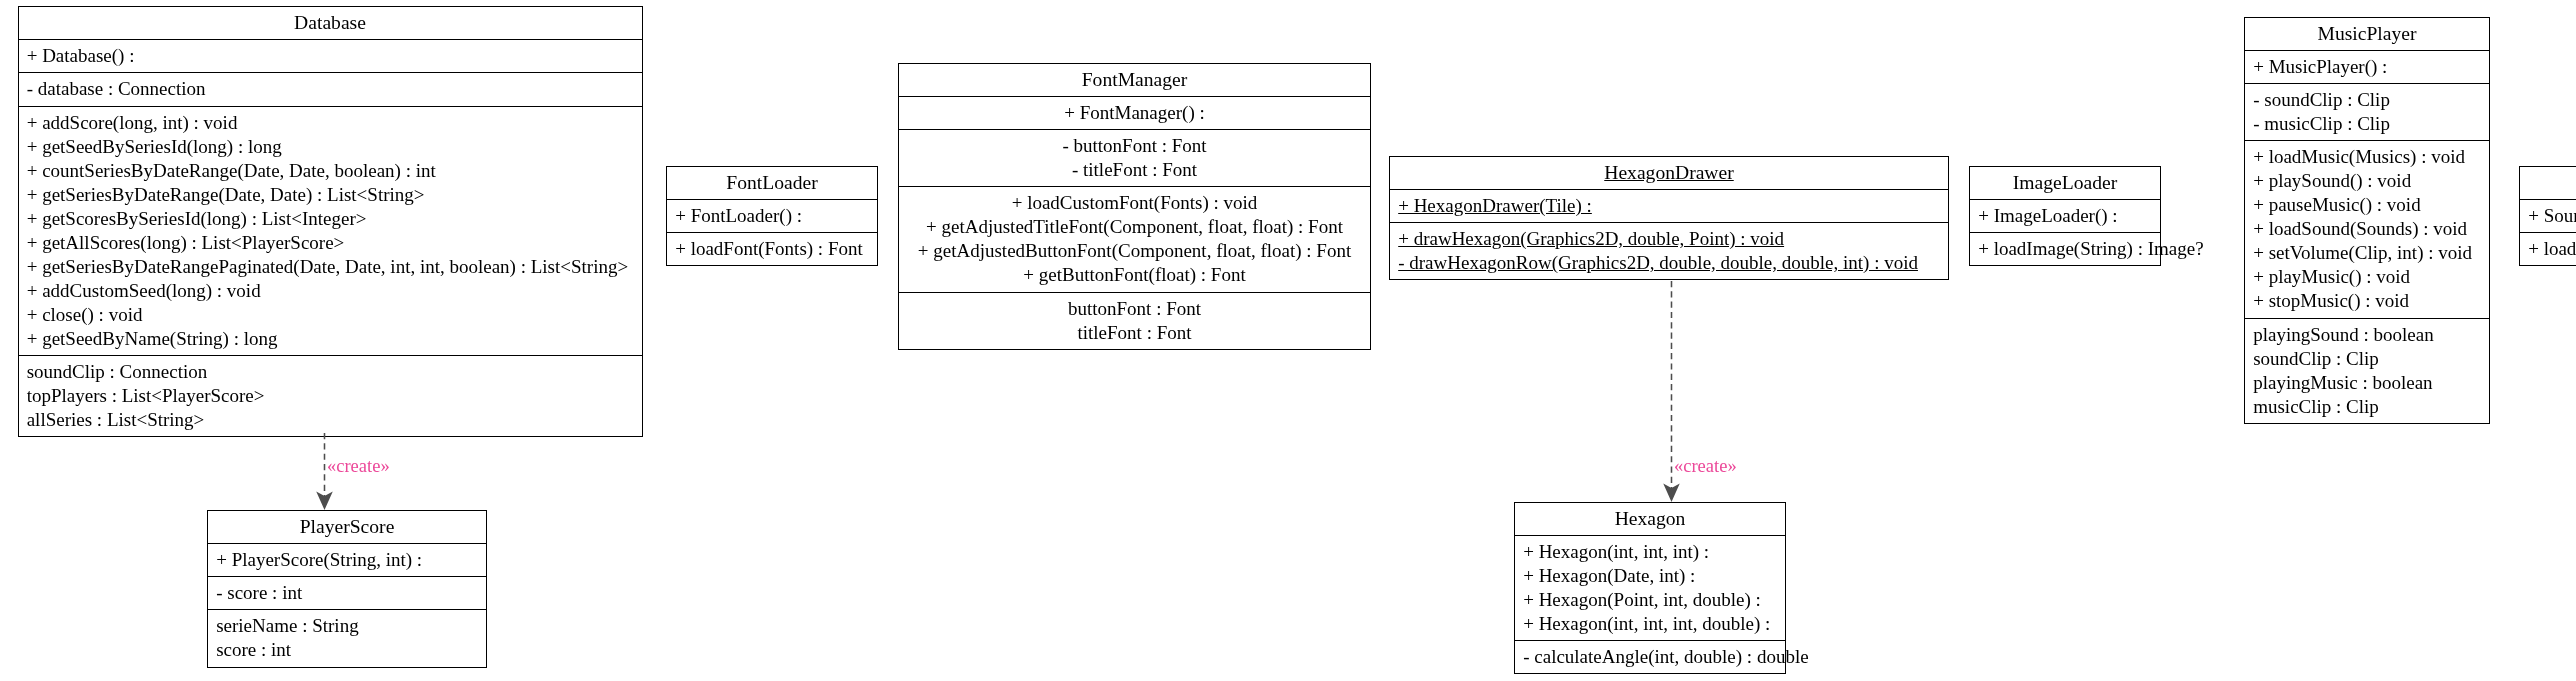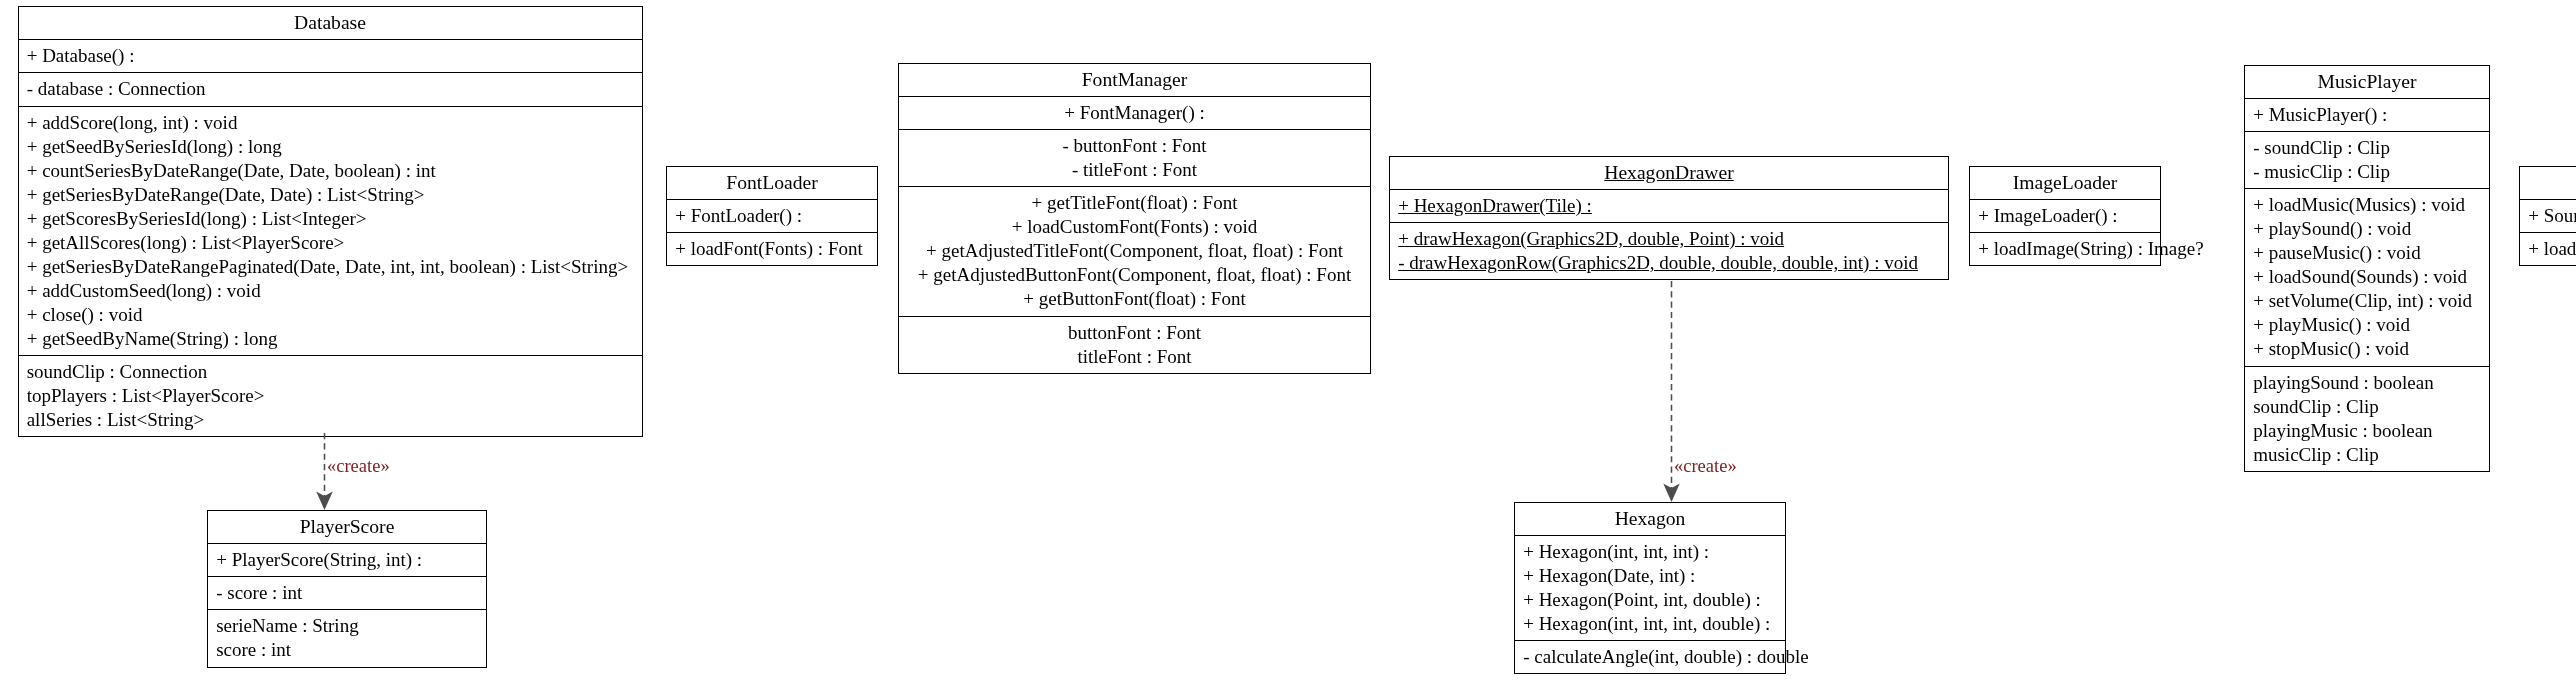--- a/index.html
+++ b/index.html
@@ -45,21 +45,21 @@
   }
   .arrow {
     position: absolute;
     overflow: visible;
   }
   .arrow-label {
     position: absolute;
     font-size: 18.5px;
     line-height: 20.6px;
     white-space: nowrap;
-    color: #7f1d1d;
+    color: #ec4899;
   }
 </style>
 </head>
 <body>
 
 <div id="canvas">
     <div class="uml-class" style="left: 17.5px; top: 6.2px; width: 625px;">
       <div class="uml-title">Database</div>
       <div class="uml-comp">
         <div class="uml-row">+ Database() :</div>
@@ -110,21 +110,20 @@
     <div class="uml-class" style="left: 898px; top: 63px; width: 473px; text-align: center;">
       <div class="uml-title">FontManager</div>
       <div class="uml-comp">
         <div class="uml-row">+ FontManager() :</div>
       </div>
       <div class="uml-comp">
         <div class="uml-row">- buttonFont : Font</div>
         <div class="uml-row">- titleFont : Font</div>
       </div>
       <div class="uml-comp">
-        <div class="uml-row">+ getTitleFont(float) : Font</div>
         <div class="uml-row">+ loadCustomFont(Fonts) : void</div>
         <div class="uml-row">+ getAdjustedTitleFont(Component, float, float) : Font</div>
         <div class="uml-row">+ getAdjustedButtonFont(Component, float, float) : Font</div>
         <div class="uml-row">+ getButtonFont(float) : Font</div>
       </div>
       <div class="uml-comp">
         <div class="uml-row">buttonFont : Font</div>
         <div class="uml-row">titleFont : Font</div>
       </div>
     </div>
@@ -152,21 +151,21 @@
     </div>
     <div class="uml-class" style="left: 1969px; top: 166px; width: 192px;">
       <div class="uml-title">ImageLoader</div>
       <div class="uml-comp">
         <div class="uml-row">+ ImageLoader() :</div>
       </div>
       <div class="uml-comp">
         <div class="uml-row">+ loadImage(String) : Image?</div>
       </div>
     </div>
-    <div class="uml-class" style="left: 2244px; top: 17px; width: 246px; margin-top: 48px;">
+    <div class="uml-class" style="left: 2244px; top: 17px; width: 246px;">
       <div class="uml-title">MusicPlayer</div>
       <div class="uml-comp">
         <div class="uml-row">+ MusicPlayer() :</div>
       </div>
       <div class="uml-comp">
         <div class="uml-row">- soundClip : Clip</div>
         <div class="uml-row">- musicClip : Clip</div>
       </div>
       <div class="uml-comp">
         <div class="uml-row">+ loadMusic(Musics) : void</div>

